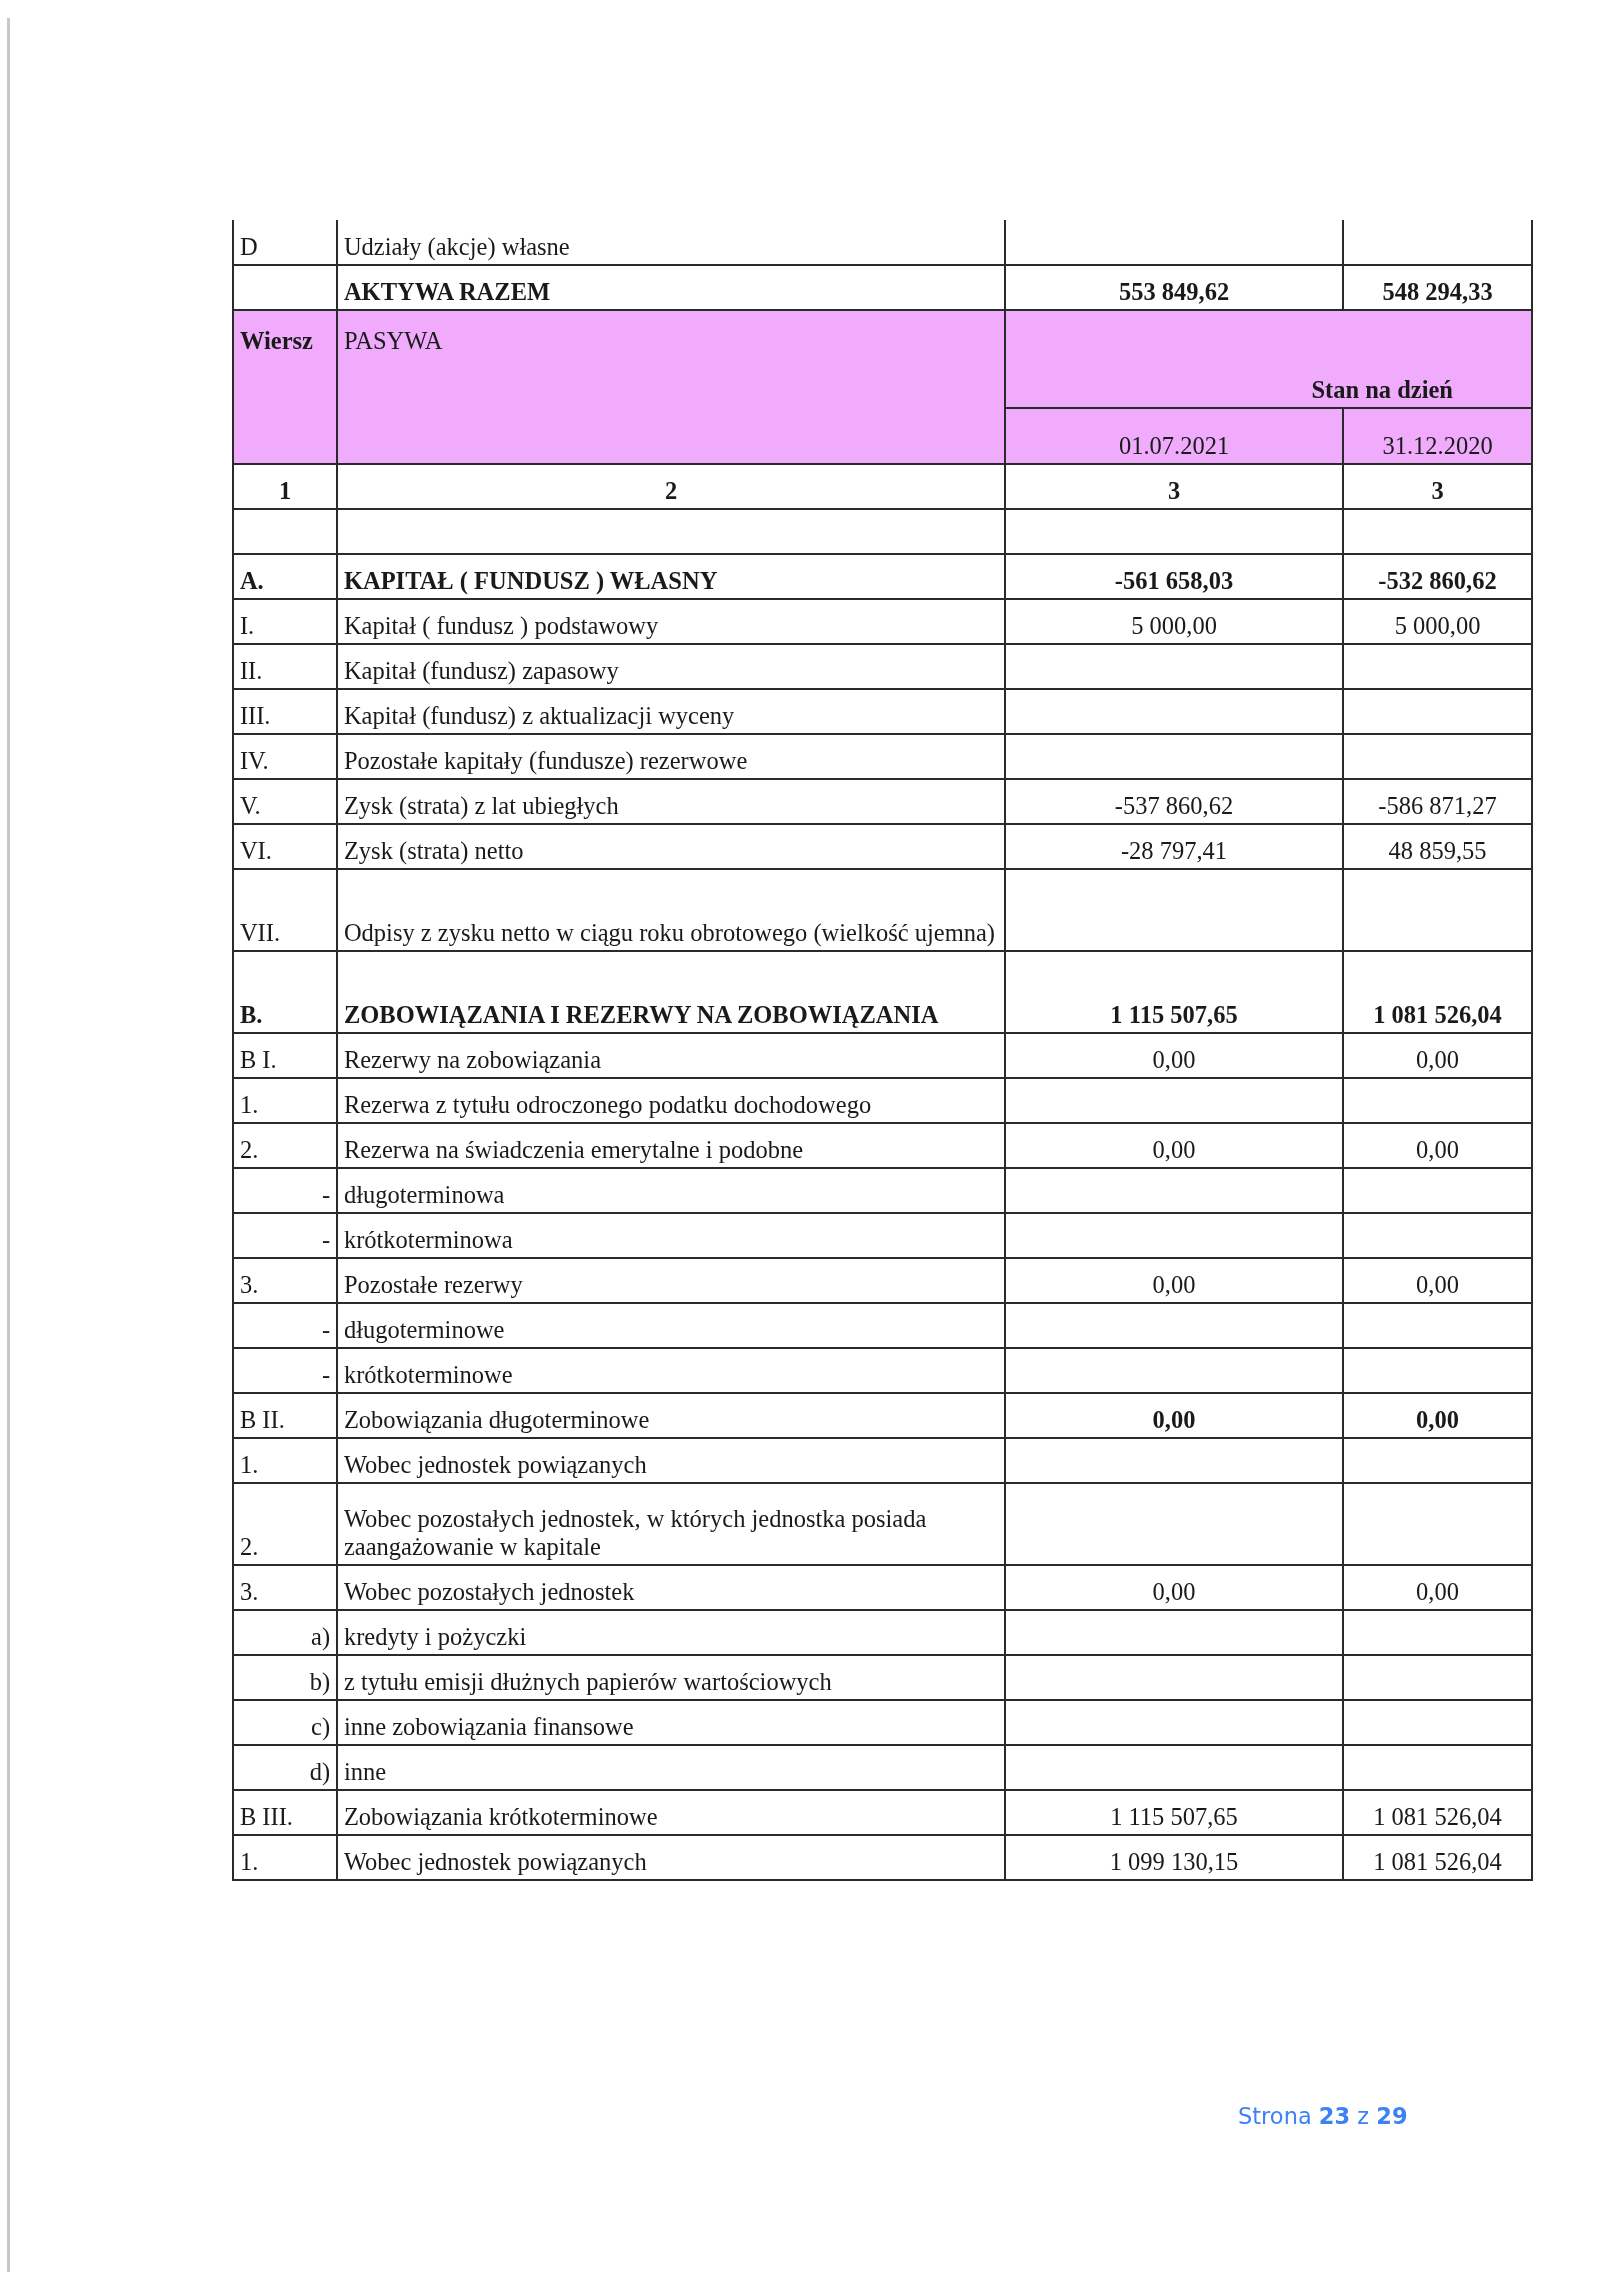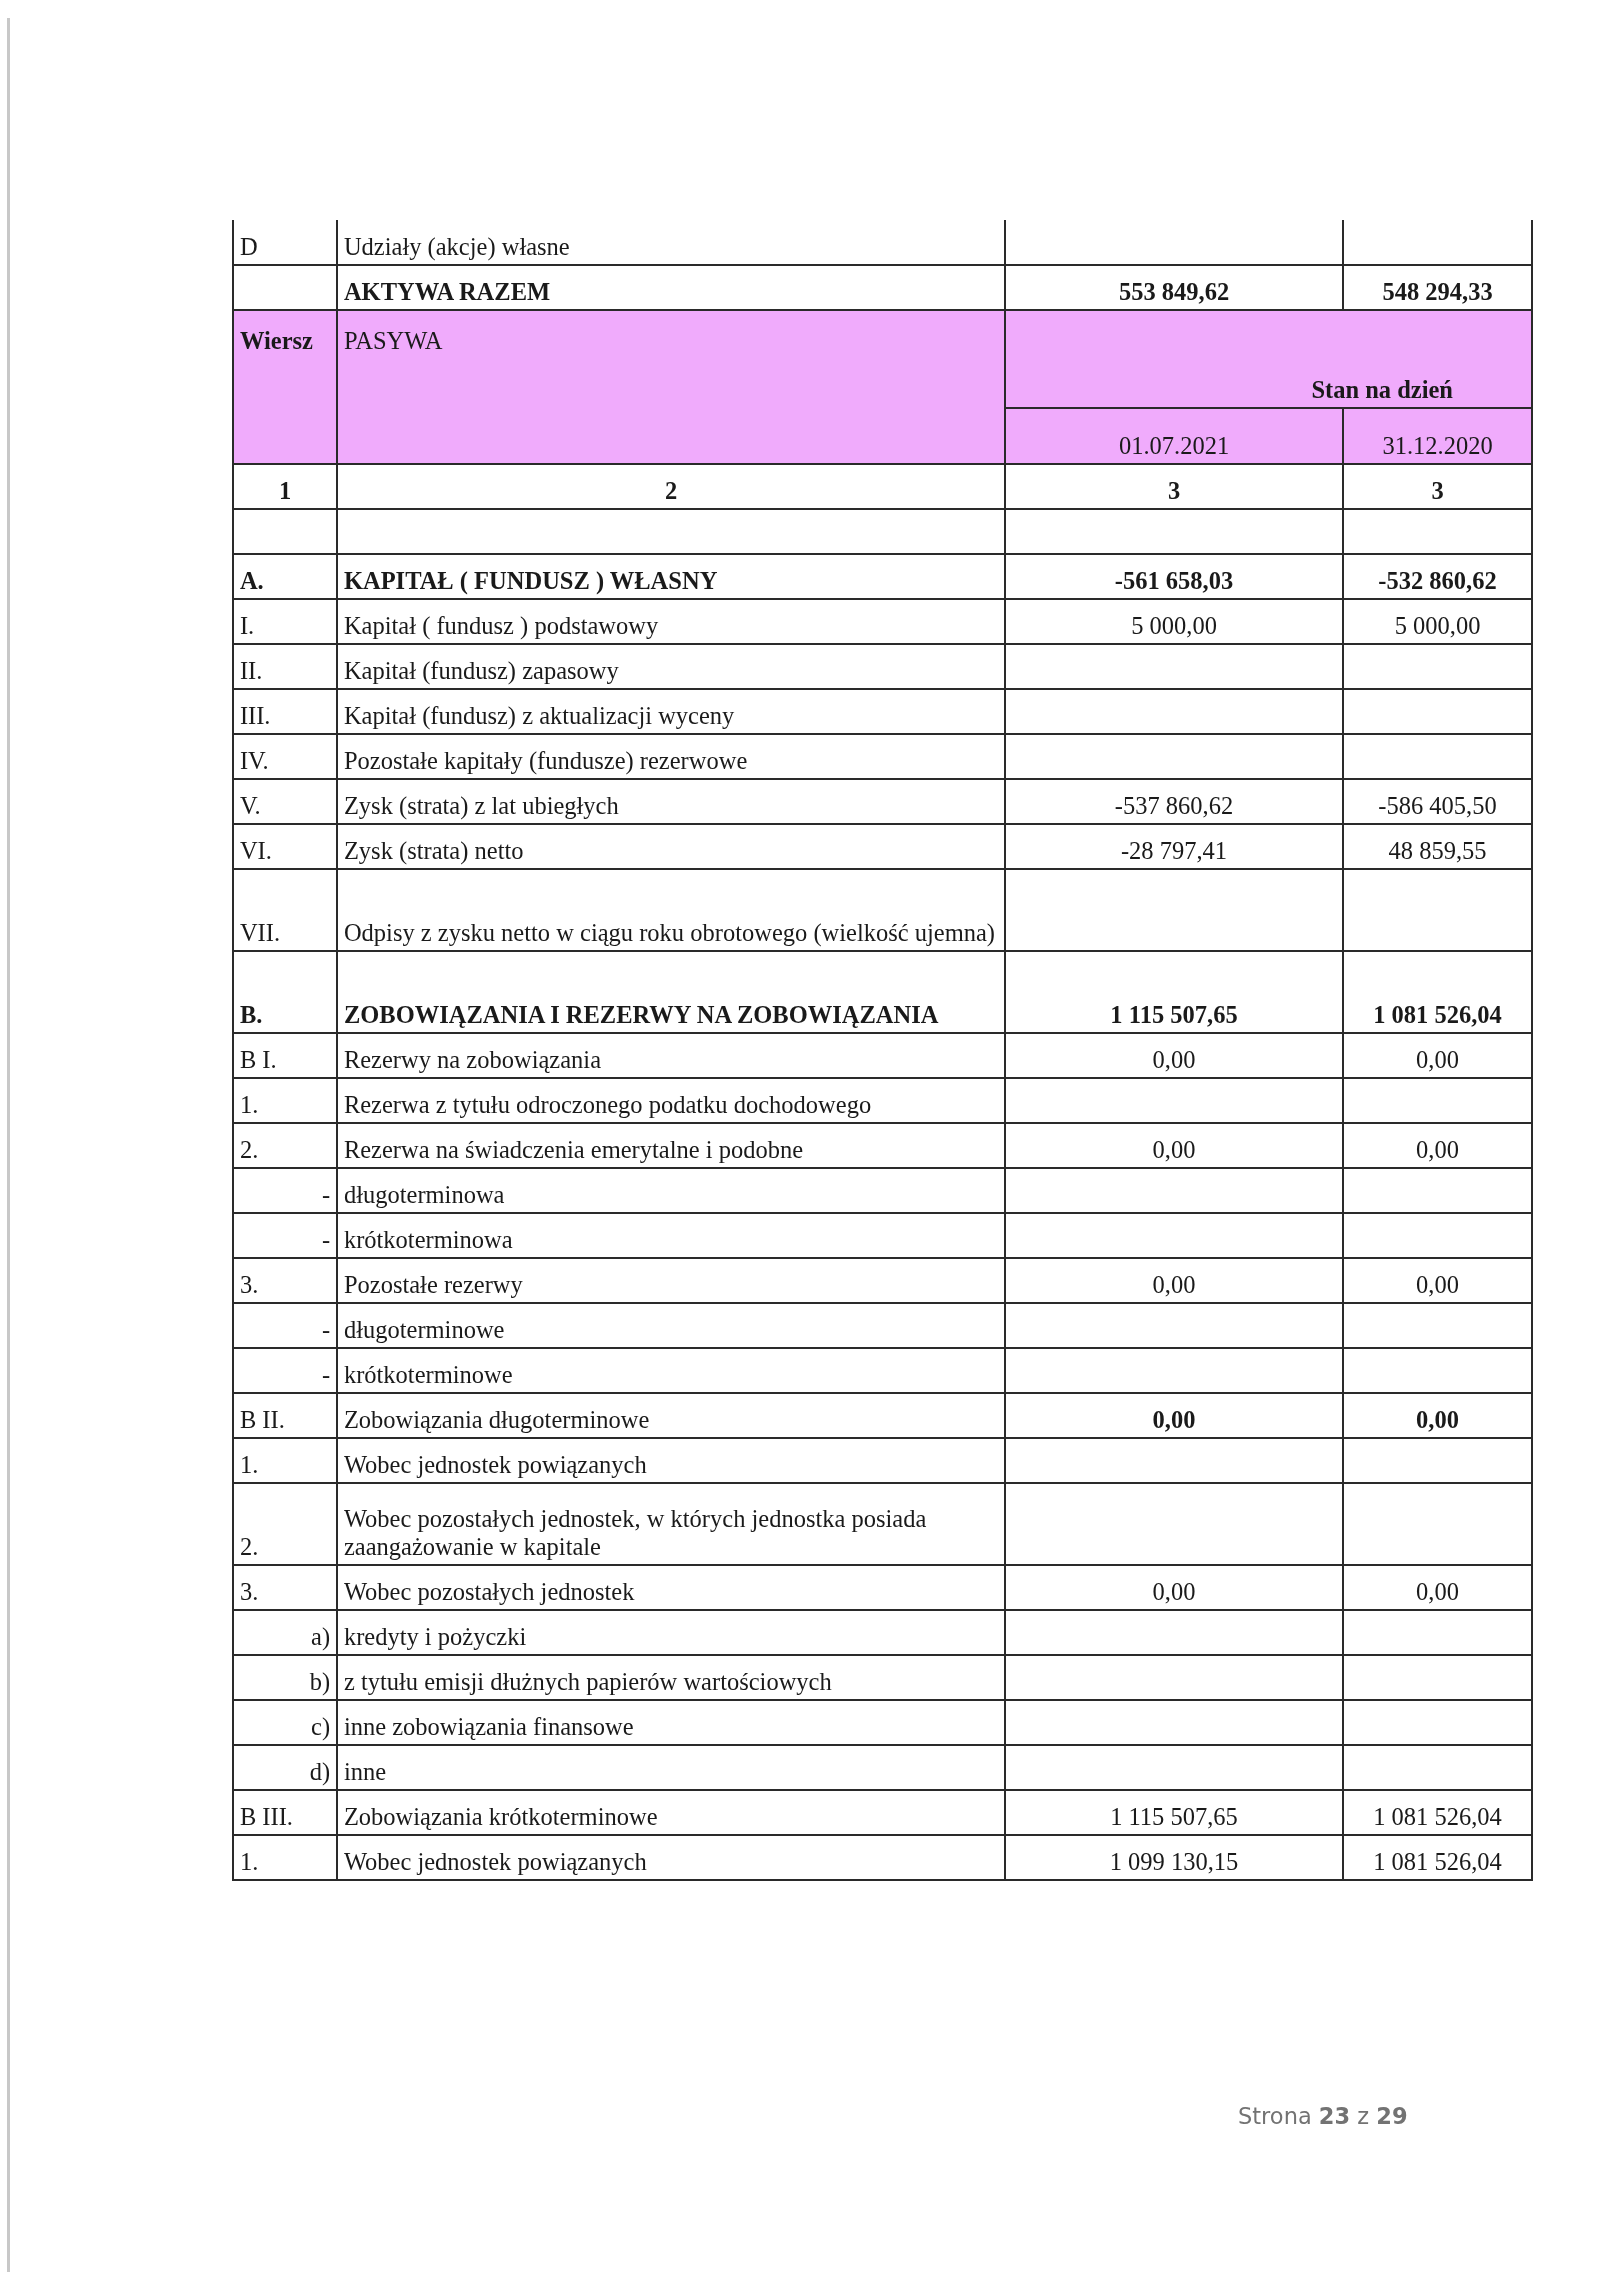--- a/index.html
+++ b/index.html
@@ -21,21 +21,21 @@
   .num { text-align: center; white-space: nowrap; }
   .center { text-align: center; }
   .lbl-right { text-align: right; }
   tr.tall td { height: 82px; margin-left: 28px; }
   tr.hdr1 td { height: 98px; }
   tr.hdr2 td { height: 56px; }
   td.wiersz { vertical-align: top; padding-top: 15.7px; font-weight: bold; }
   td.pasywa { vertical-align: top; padding-top: 15.7px; text-align: left; }
   td.stan { font-weight: bold; text-align: right; padding-right: 78px; }
   .footer { position: absolute; left: 1238px; top: 2103px; font-family: "DejaVu Sans", "Liberation Sans", sans-serif;
-            font-size: 22.5px; color: #737373; }
+            font-size: 22.5px; color: #3b82f6; }
   .footer b { font-weight: bold; }
 </style>
 </head>
 <body>
 
 <div class="edge-line"></div>
 
 <table class="page-table">
   <colgroup>
       <col class="c1">
@@ -106,21 +106,21 @@
       <tr>
         <td>IV.</td>
         <td>Pozostałe kapitały (fundusze) rezerwowe</td>
         <td class="num"></td>
         <td class="num"></td>
       </tr>
       <tr>
         <td>V.</td>
         <td>Zysk (strata) z lat ubiegłych</td>
         <td class="num">-537 860,62</td>
-        <td class="num">-586 405,50</td>
+        <td class="num">-586 871,27</td>
       </tr>
       <tr>
         <td>VI.</td>
         <td>Zysk (strata) netto</td>
         <td class="num">-28 797,41</td>
         <td class="num">48 859,55</td>
       </tr>
       <tr class="tall">
         <td>VII.</td>
         <td>Odpisy z zysku netto w ciągu roku obrotowego (wielkość ujemna)</td>

